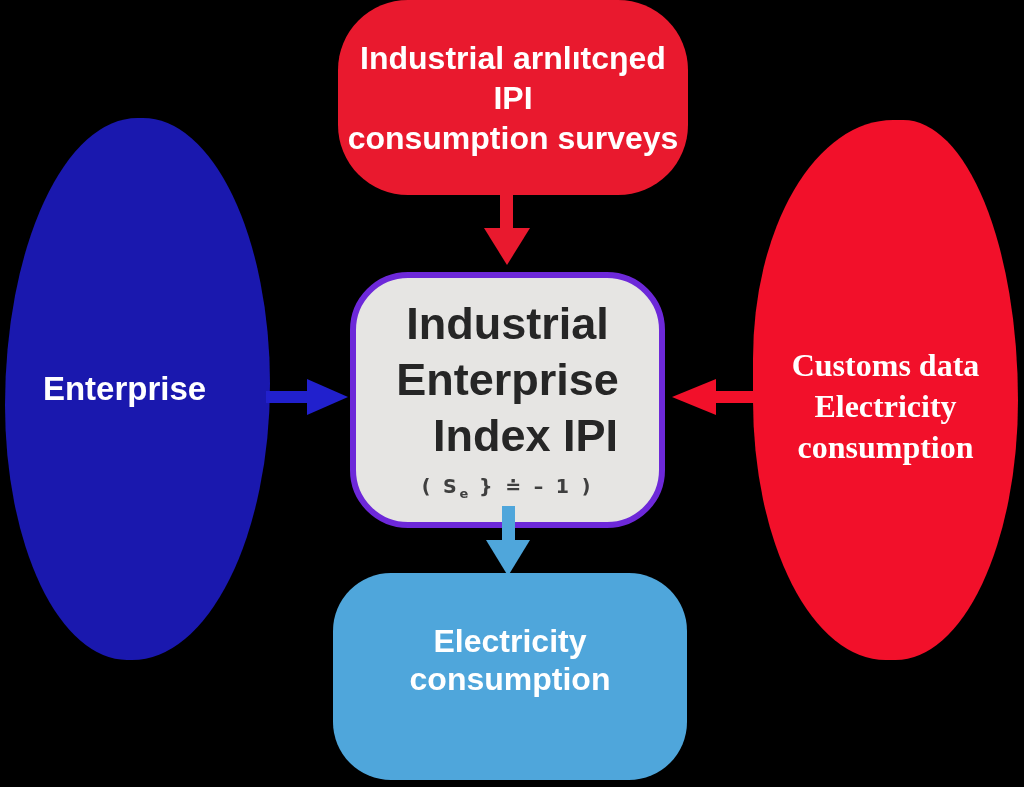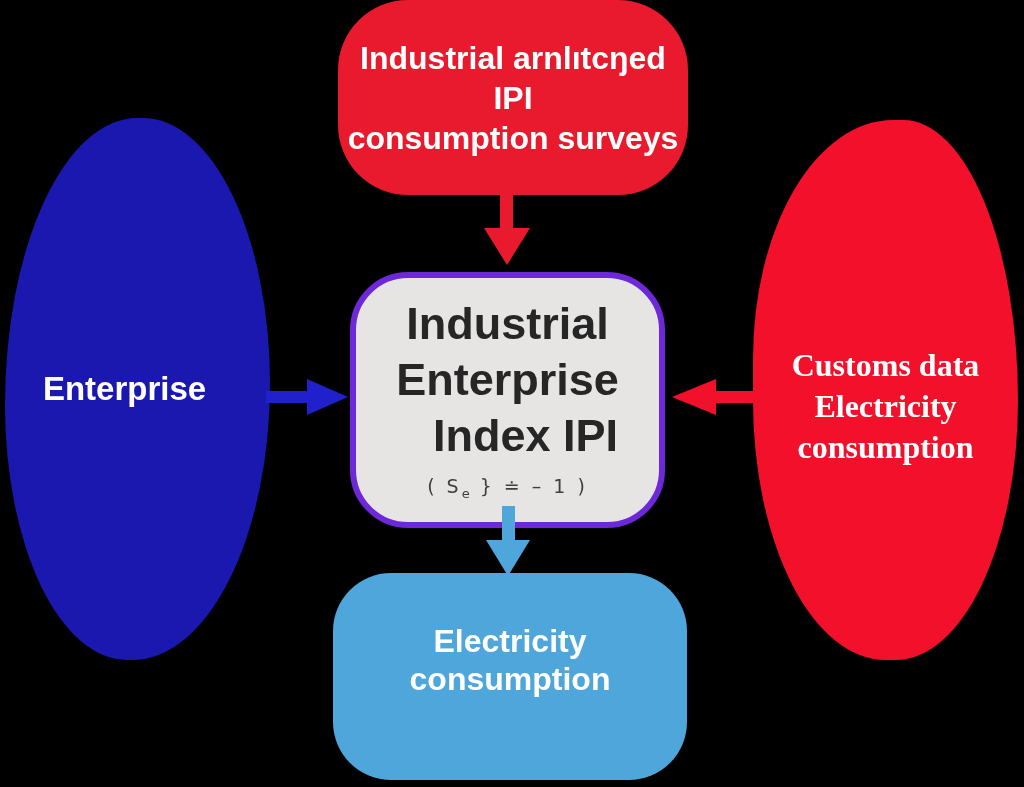--- a/index.html
+++ b/index.html
@@ -43,21 +43,21 @@
     border: 6px solid #6d28d9;
     border-radius: 58px;
     color: var(--ink);
     font-size: 45px; font-weight: bold; line-height: 56px;
     z-index: 1;
   }
   #center-box .ln3 { transform: translateX(18px); text-align: center; }
   #center-box .formula {
     margin-top: 12px;
     font-family: "DejaVu Sans", sans-serif;
-    font-size: 19px; font-weight: normal; line-height: 20px;
+    font-size: 19px; font-weight: bold; line-height: 20px;
     color: #3f3f3f; letter-spacing: 3px;
   }
   #center-box .formula sub { font-size: 13px; letter-spacing: 1px; }
 
   
   #bottom-box {
     left: 333px; top: 573px; width: 354px; height: 207px;
     background: var(--lightblue);
     border-radius: 58px;
     color: var(--textLight);

